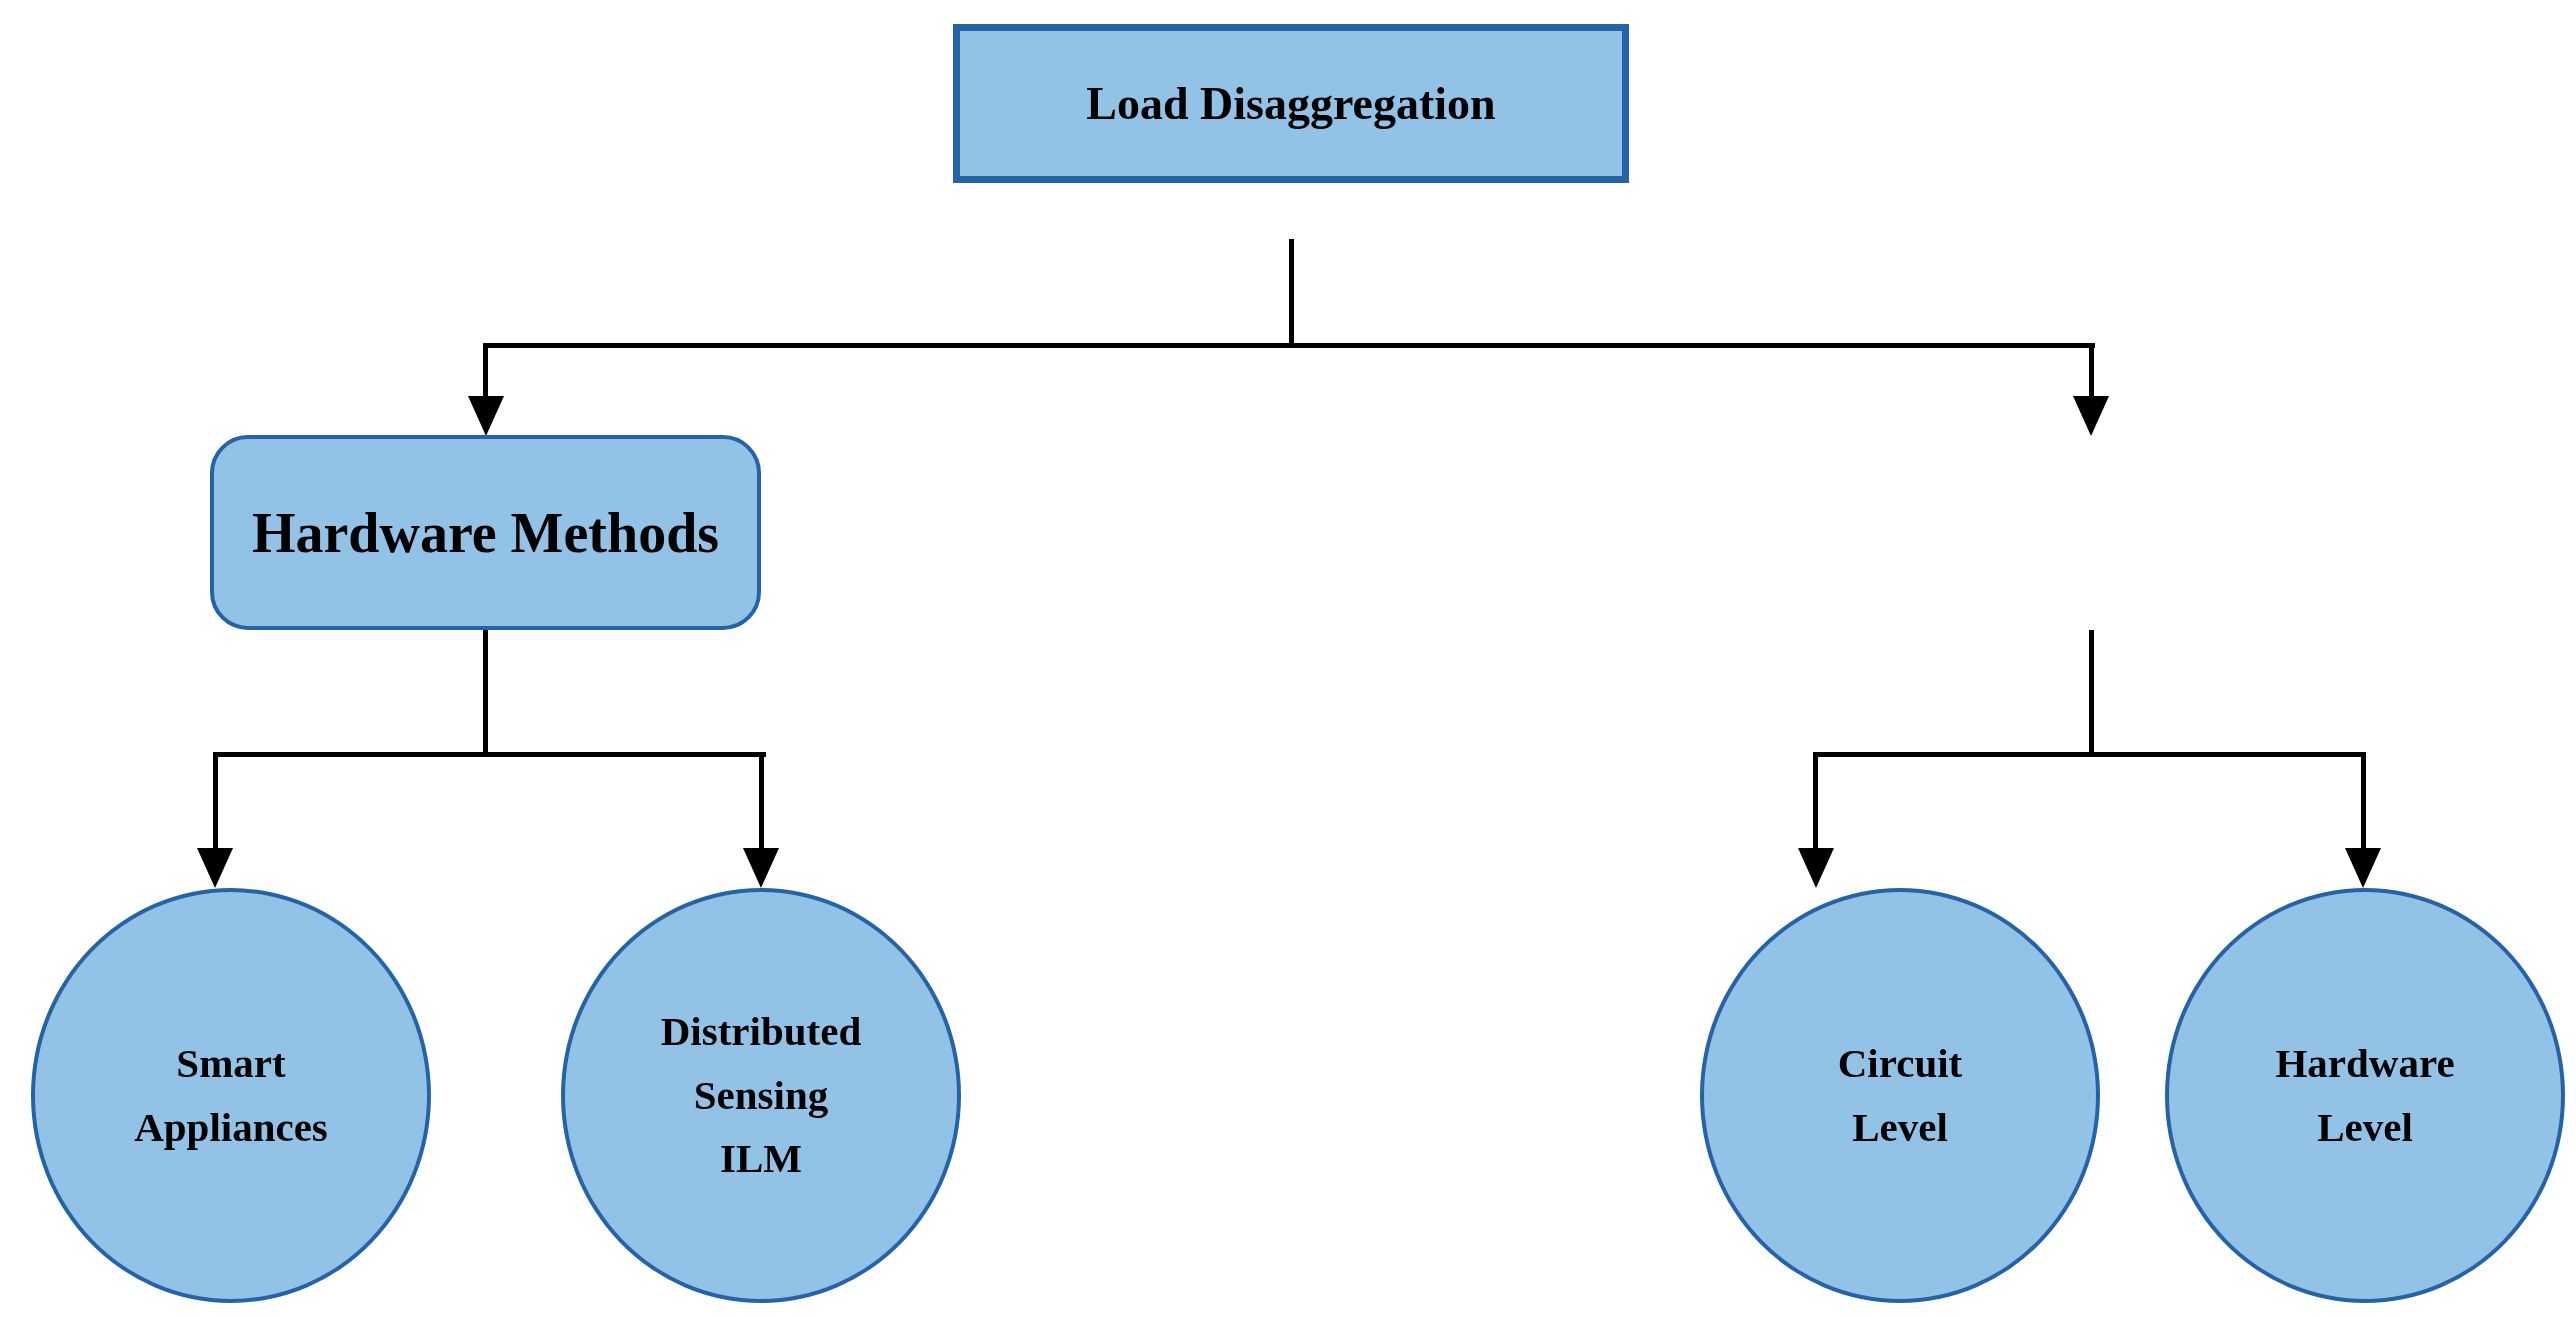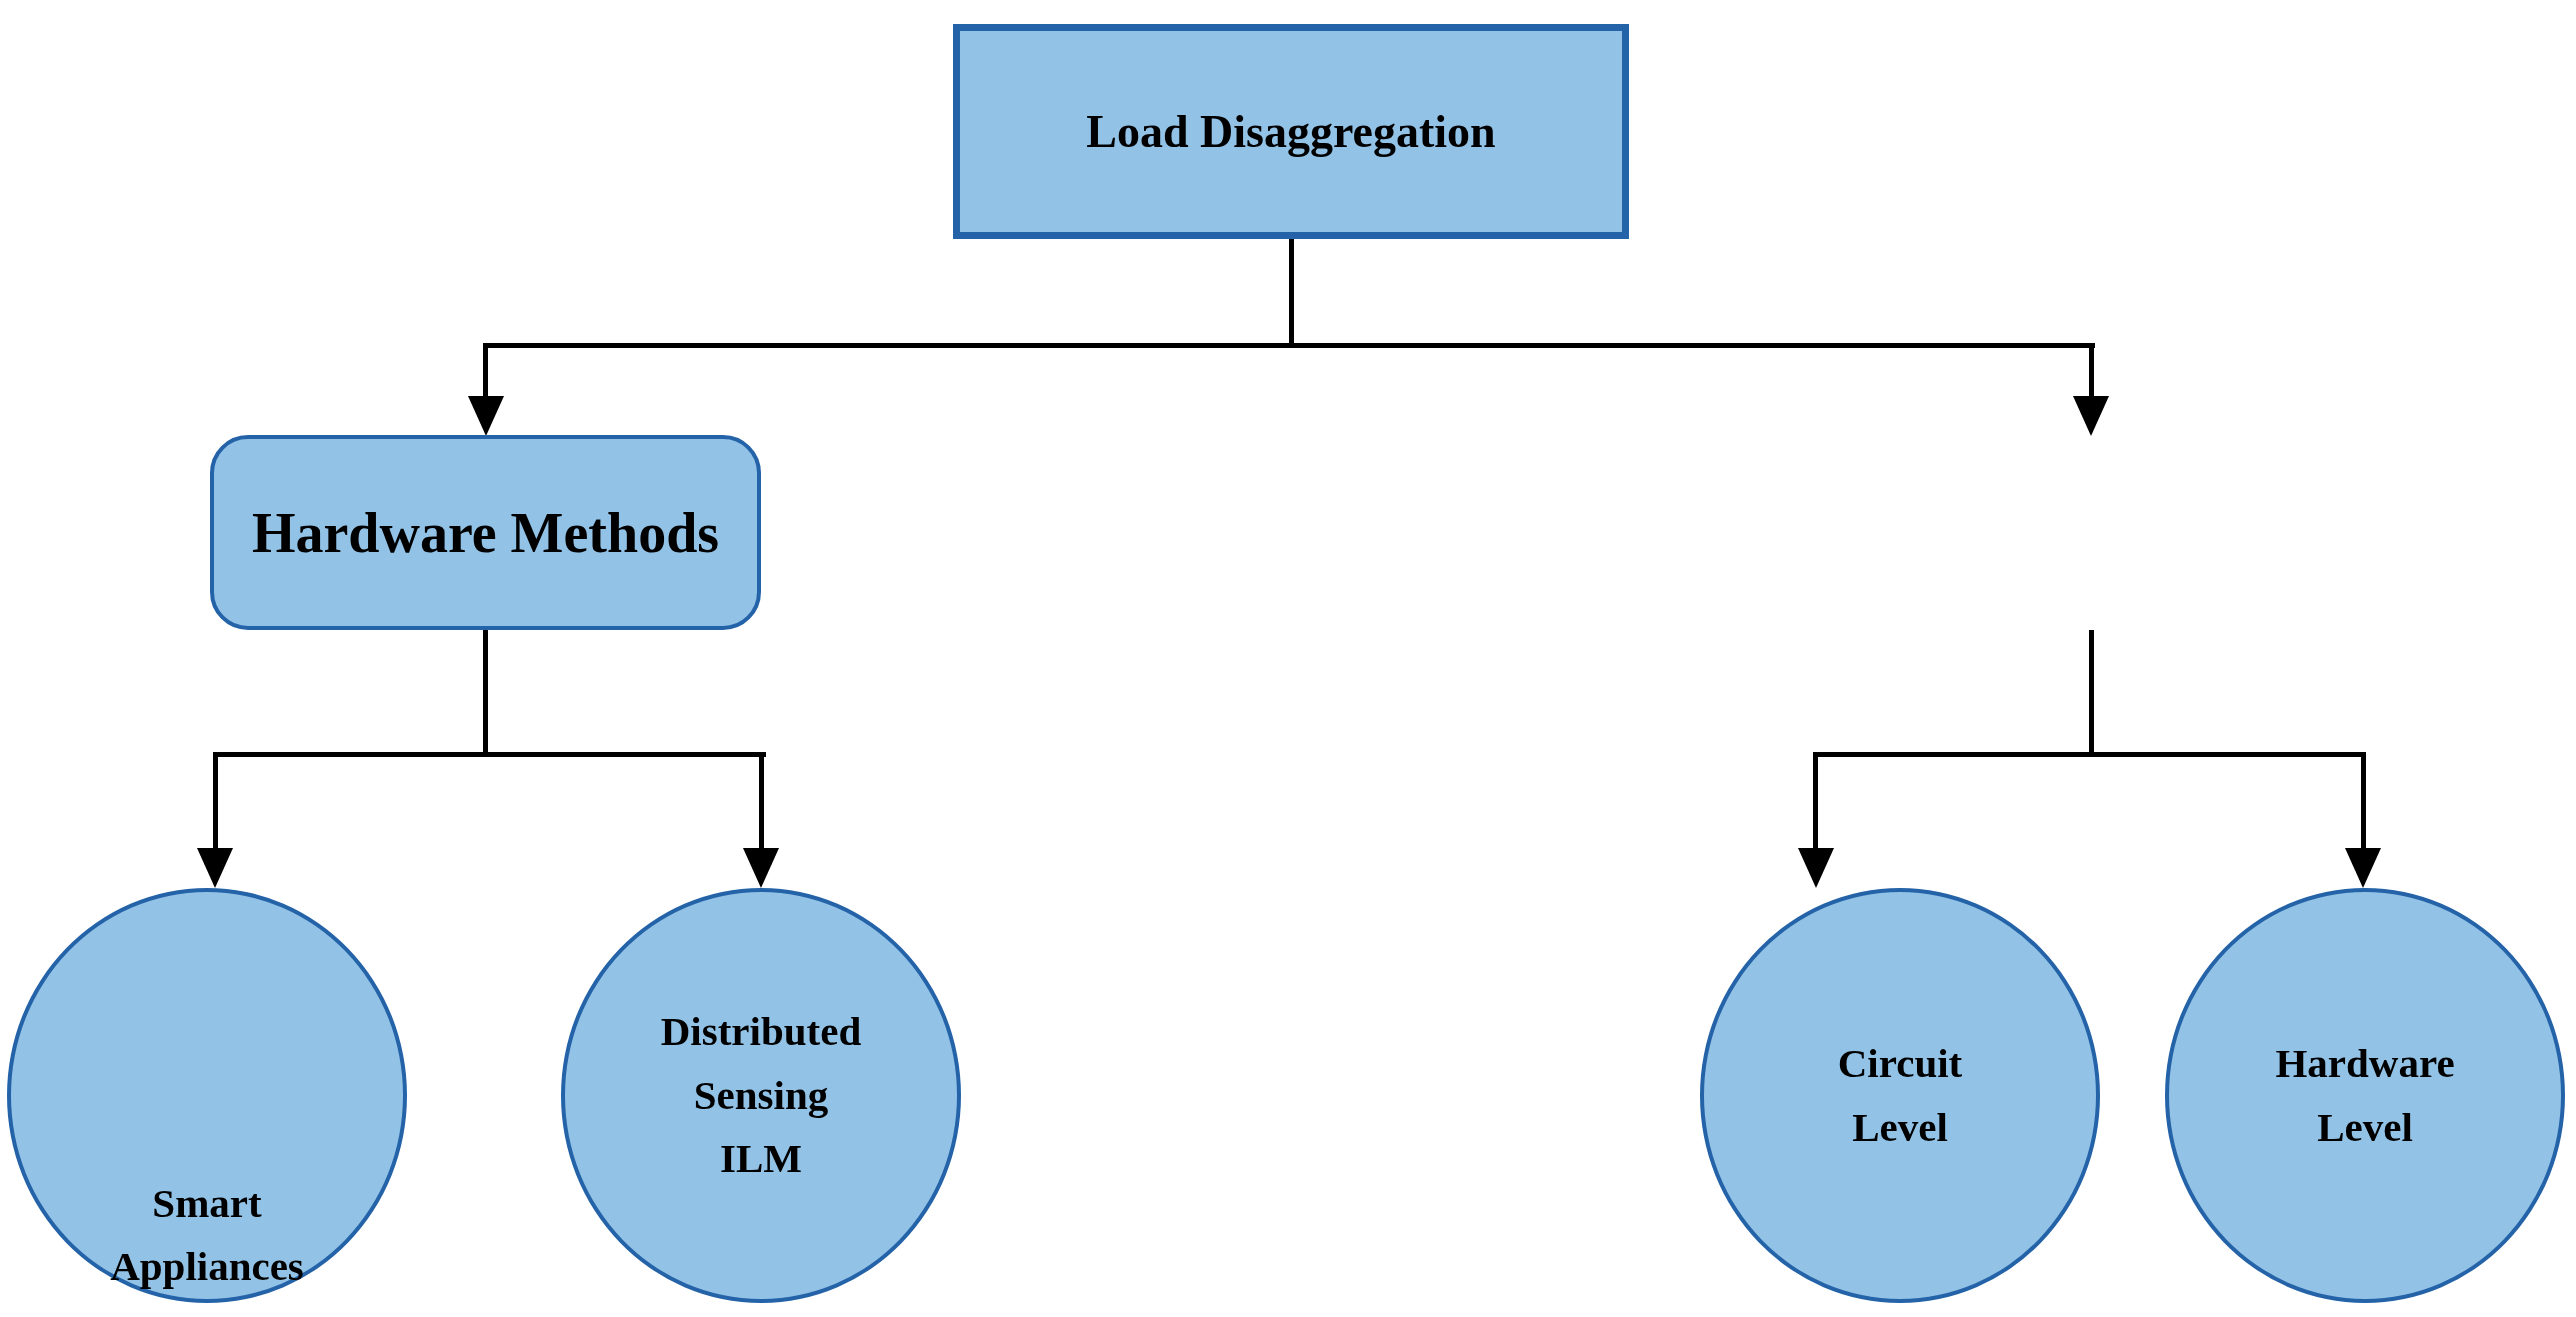--- a/index.html
+++ b/index.html
@@ -17,40 +17,40 @@
     background:#92C3E7;
     border:4.7px solid #2563A8;
     color:#000000;
     font-weight:bold;
     display:flex;
     align-items:center;
     justify-content:center;
     text-align:center;
   }
   .rect-node{
-    left:953px; top:24px; width:676px; height:215px;
+    left:953px; top:24px; width:676px; height:159px;
     border-width:7.1px;
     font-size:46px;
   }
   .round-node{
     width:551px; height:195px;
     border-radius:38px;
     font-size:56px;
   }
   .round-node.hw{ left:210px;  top:435px; }
   .round-node.sw{ left:1816px; top:435px; }
   .ellipse-node{
     width:400px; height:415px;
     border-radius:50%;
     font-size:41px;
     line-height:1.55;
     white-space:pre-line;
     top:888px;
   }
-  .ellipse-node.e1{ left:7px;align-items:flex-end;   }
+  .ellipse-node.e1{ left:31px;   }
   .ellipse-node.e2{ left:561px;  }
   .ellipse-node.e3{ left:1700px; }
   .ellipse-node.e4{ left:2165px; }
   .line{
     position:absolute;
     background:#000000;
   }
   .arrowhead{
     position:absolute;
     width:0; height:0;

